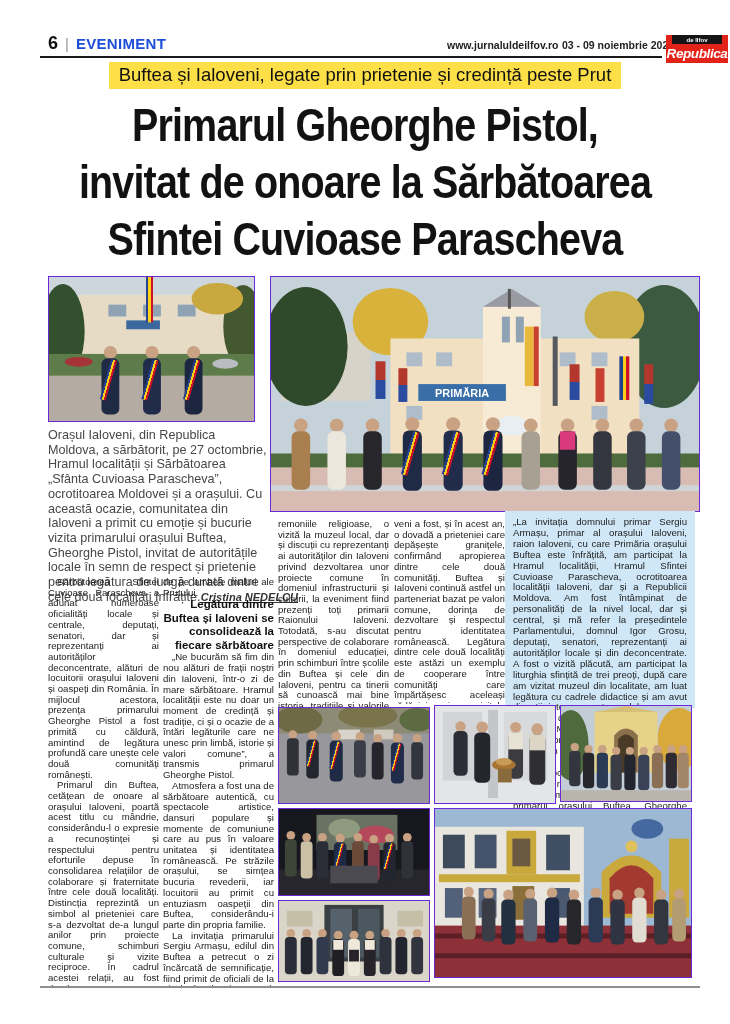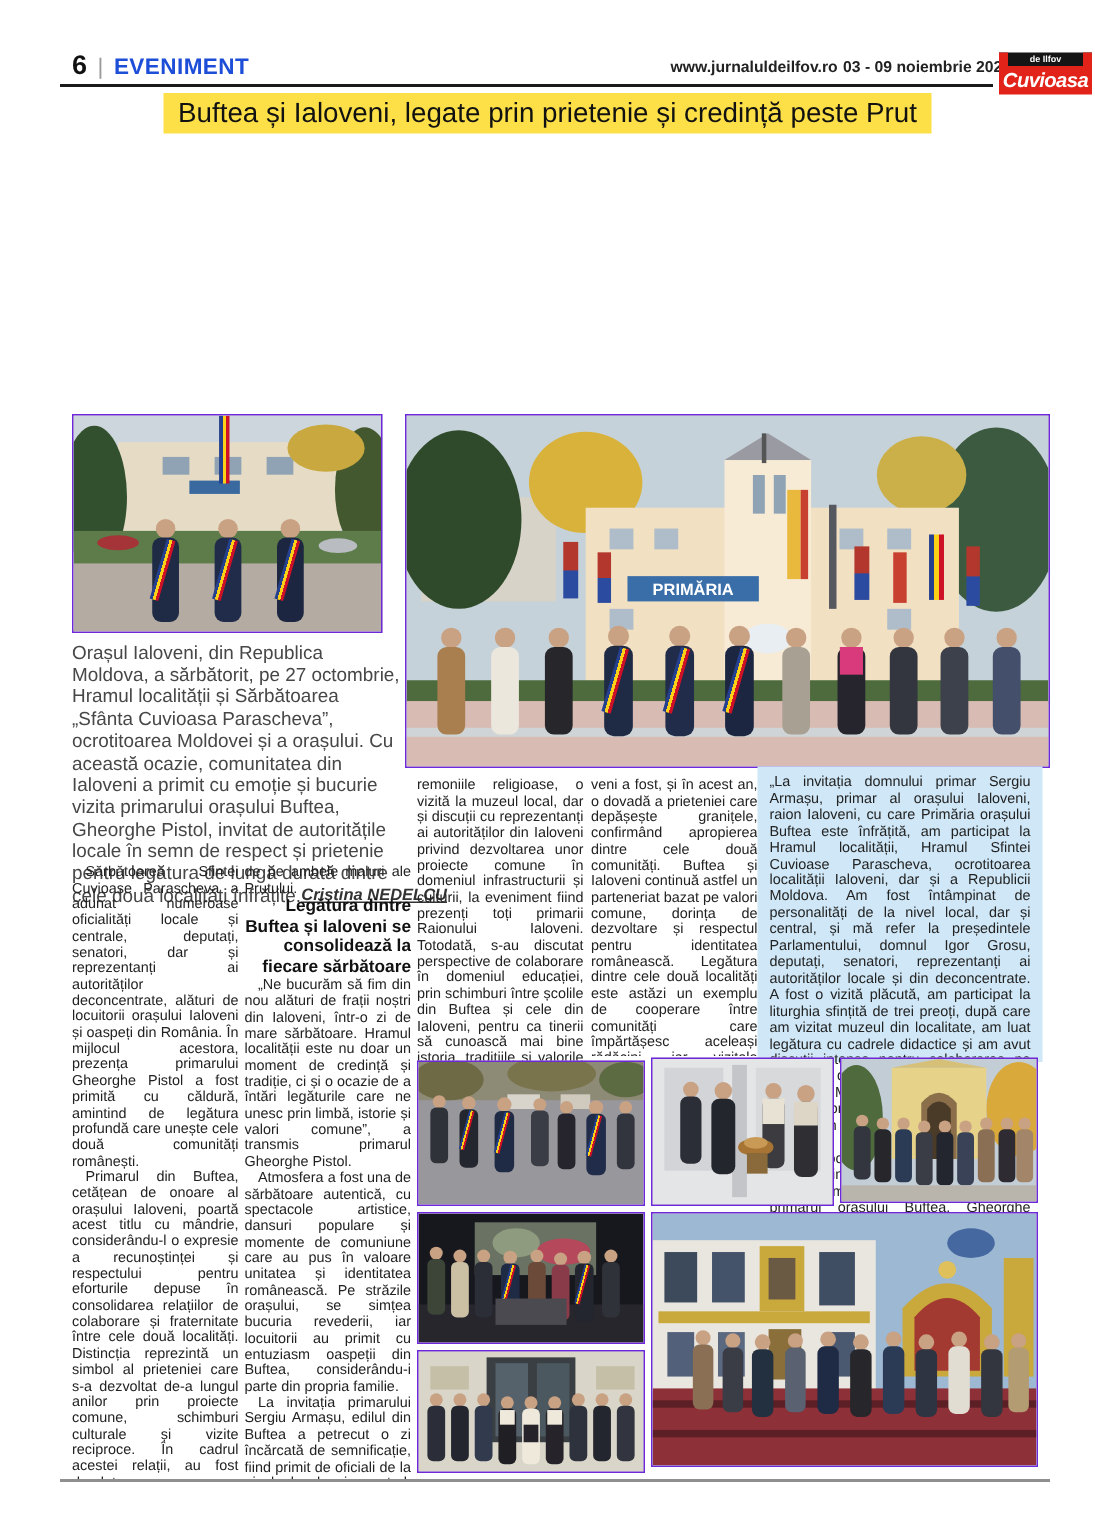--- a/index.html
+++ b/index.html
@@ -68,28 +68,33 @@
 
   <div class="abs" style="left:48px;top:33px;display:flex;align-items:baseline;">
     <span class="pagenum">6</span>
     <span class="sep">|</span>
     <span class="section">EVENIMENT</span>
   </div>
   <div class="abs hdr-small" style="left:447px;top:39px;">www.jurnaluldeilfov.ro</div>
   <div class="abs hdr-small" style="left:562px;top:39px;">03 - 09 noiembrie 2025</div>
   <div class="abs logo" style="left:666px;top:35px;">
     <div class="band">de Ilfov</div>
-    <div class="red">Cuvioasa</div>
+    <div class="red">Republica</div>
   </div>
   <div class="abs toprule" style="left:40px;top:56px;width:622px;"></div>
 
   <div class="abs kickwrap" style="left:0;top:62px;">
     <span class="kicker">Buftea și Ialoveni, legate prin prietenie și credință peste Prut</span>
   </div>
 
+  <div class="abs headline" style="left:0;top:96px;">
+    <div class="hline">Primarul Gheorghe Pistol,</div>
+    <div class="hline">invitat de onoare la Sărbătoarea</div>
+    <div class="hline">Sfintei Cuvioase Parascheva</div>
+  </div>
 
   <div class="abs photo" style="left:48px;top:276px;width:207px;height:146px;">
     <svg viewBox="0 0 207 146" preserveAspectRatio="none">
       <rect width="207" height="146" fill="#cdd6dc"></rect>
       <rect x="30" y="18" width="150" height="60" fill="#e6dcc6"></rect>
       <rect x="60" y="28" width="18" height="12" fill="#8fa3b5"></rect>
         <rect x="95" y="28" width="18" height="12" fill="#8fa3b5"></rect>
       <rect x="130" y="28" width="18" height="12" fill="#8fa3b5"></rect>
       <rect x="78" y="44" width="34" height="9" fill="#39699f"></rect>
       <ellipse cx="14" cy="55" rx="22" ry="48" fill="#32502e"></ellipse>

